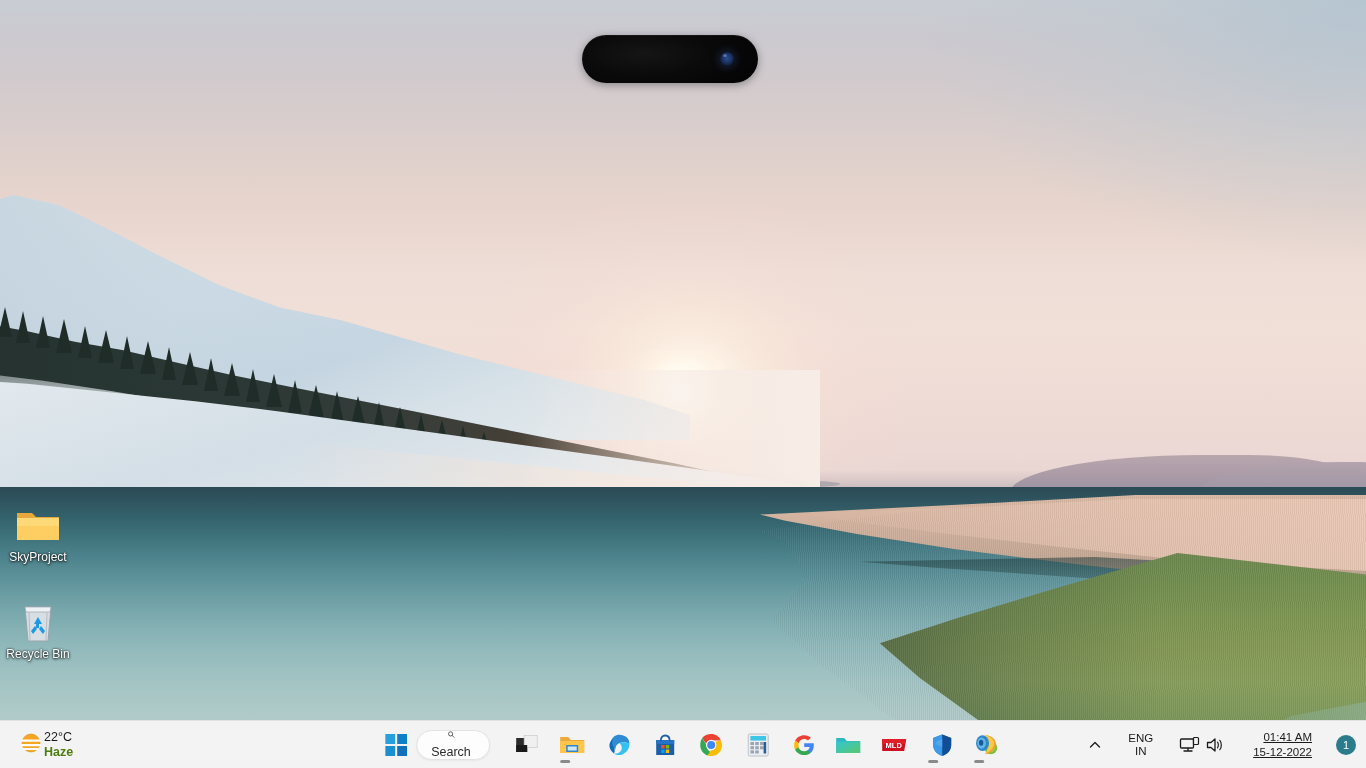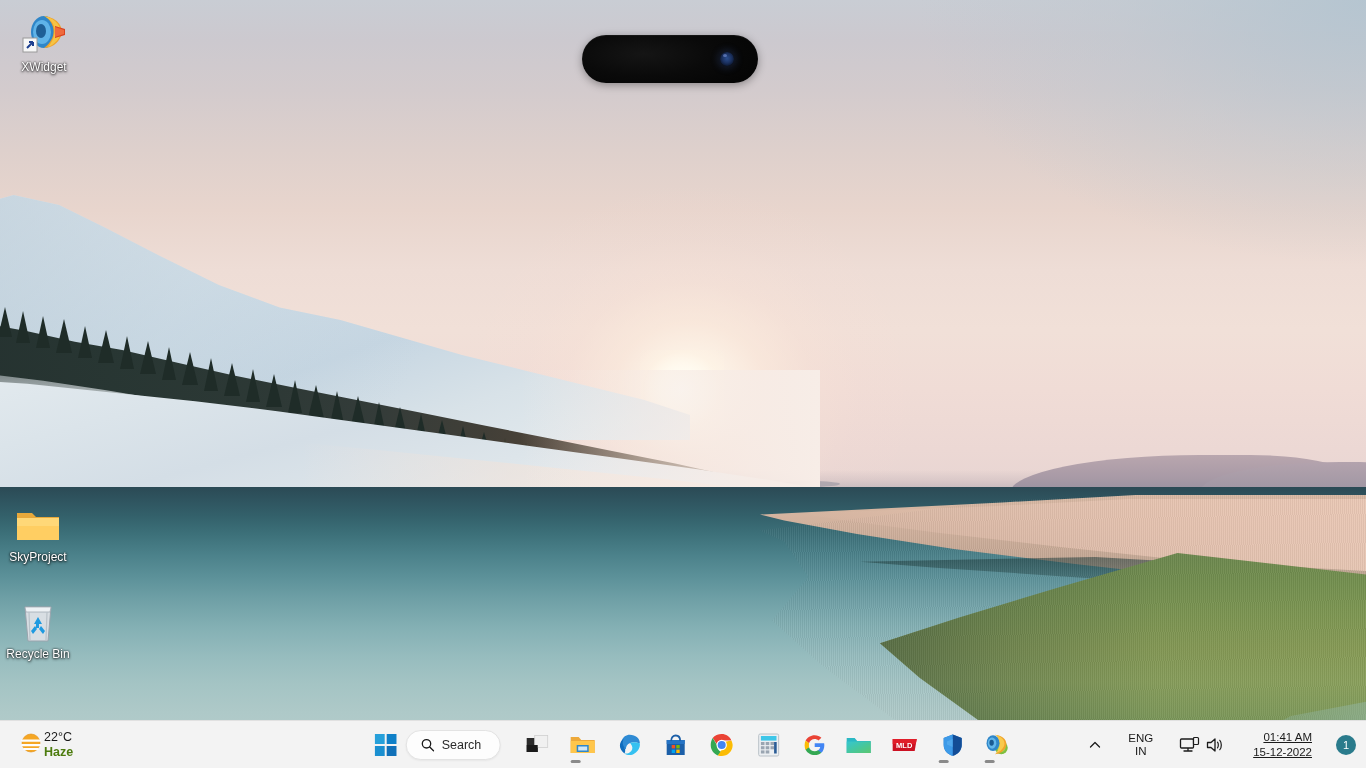--- a/index.html
+++ b/index.html
@@ -258,21 +258,21 @@
     border-radius:6px; cursor:default; position:relative; margin:0 3px;
   }
   .tb-indicator {
     position:absolute; bottom:2px; left:50%; transform:translateX(-50%);
     width:10px; height:3px; border-radius:2px; background:#8a8a8a;
   }
   .search-pill {
     display:flex; align-items:center; gap:7px;
     height:30px; padding:0 18px 0 14px; margin:0 6px;
     background:#fdfdfd; border:1px solid #e3e3e3; border-radius:15px;
-    box-shadow:0 1px 2px rgba(0,0,0,0.05); cursor:default;
+    box-shadow:0 1px 2px rgba(0,0,0,0.05); cursor:default;flex-direction:column;
   }
   .search-pill span { font-size:12.5px; color:#2b2b2b; }
 
   
   .tray {
     position:absolute; right:0; height:31px; display:flex; align-items:center;
     gap:14px; padding-right:10px;
   }
   .tray-btn {
     display:flex; align-items:center; justify-content:center;
@@ -362,36 +362,20 @@
       <div class="grass-tan"></div>
       <div class="grass-tan-warm"></div>
       <div class="grass-edge-shadow"></div>
       <div class="grass-green"></div>
       <div class="grass-green-dark"></div>
       <div class="grass-texture"></div>
       <div class="grass-inlet"></div>
     </div>
   </div>
 
-  <div class="dicon" style="left:6px; top:8px;">
-    <div class="glyph">
-      <svg width="46" height="46" viewBox="0 0 46 46">
-        <ellipse cx="23" cy="22" rx="13" ry="16" fill="#2f86c8"></ellipse>
-        <ellipse cx="21" cy="22" rx="9" ry="12" fill="#5fb3e8"></ellipse>
-        <ellipse cx="20" cy="21" rx="5" ry="7" fill="#1e5f96"></ellipse>
-        <path d="M23 6 C38 8 43 18 40 26 C37 34 30 38 23 38 C31 32 34 24 32 17 C30 11 27 8 23 6Z" fill="#f0a32a"></path>
-        <path d="M23 6 C36 9 41 17 39 25 C37 31 32 35 27 37 C33 30 35 22 33 16 C31 11 27 8 23 6Z" fill="#f6c445"></path>
-        <path d="M34 16 L44 19 L44 25 L34 28 Z" fill="#d9431f"></path>
-        <path d="M34 17 L43 20 L43 24 L34 27 Z" fill="#ef6a3d"></path>
-        <rect x="2" y="28" width="14" height="14" fill="#f7f7f7" stroke="#9a9a9a" stroke-width="1"></rect>
-        <path d="M6 38 L12 32 M12 32 L12 36 M12 32 L8 32" stroke="#1d3f8f" stroke-width="2" fill="none"></path>
-      </svg>
-    </div>
-    <div class="label">XWidget</div>
-  </div>
 
   <div class="dicon" style="left:0px; top:595px;">
     <div class="glyph">
       <svg width="40" height="44" viewBox="0 0 40 44">
         <path d="M7 8 L33 8 L30 42 L10 42 Z" fill="#d8dee3" stroke="#9aa4ad" stroke-width="1"></path>
         <path d="M7 8 L33 8 L32 13 L8 13 Z" fill="#eef2f5" stroke="#9aa4ad" stroke-width="0.7"></path>
         <path d="M11 13 L12 41" stroke="#b9c2c9" stroke-width="1.2" fill="none"></path>
         <path d="M29 13 L28 41" stroke="#b9c2c9" stroke-width="1.2" fill="none"></path>
         <g fill="#1f9ae0">
           <path d="M20 18 L24 25 L21 25 L21 29 L18 29 L18 25 L16 25 Z"></path>

